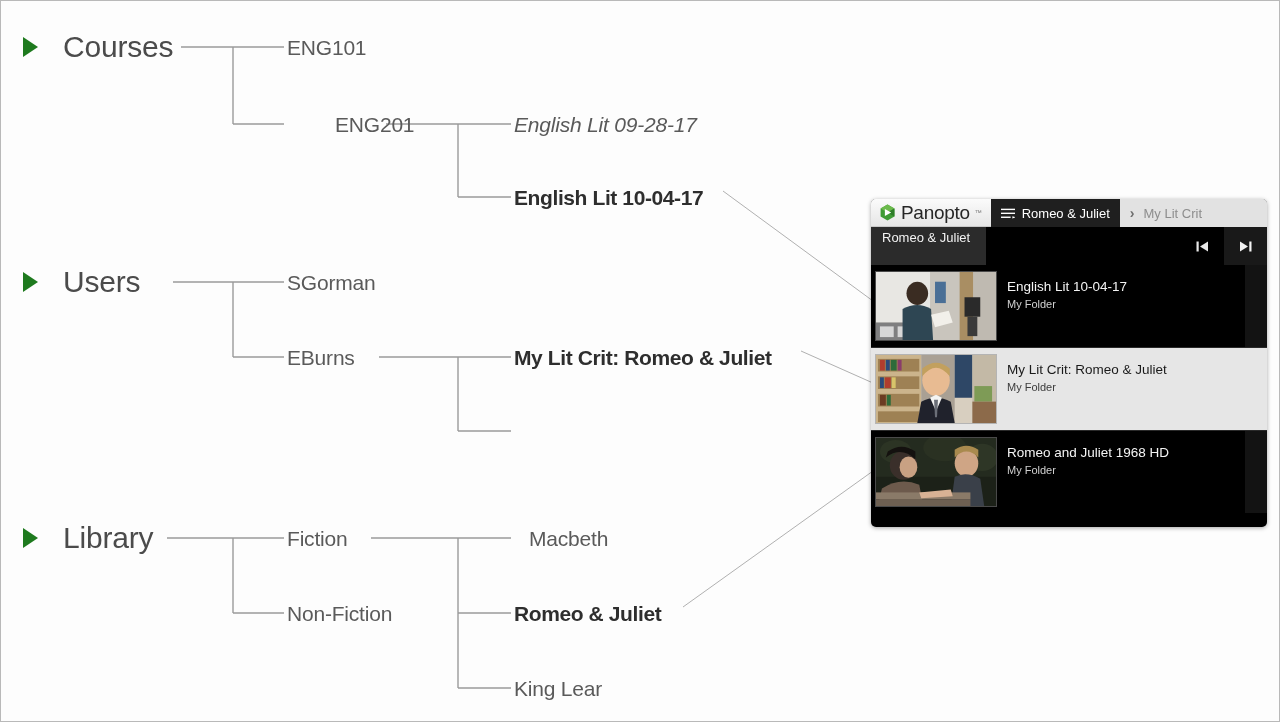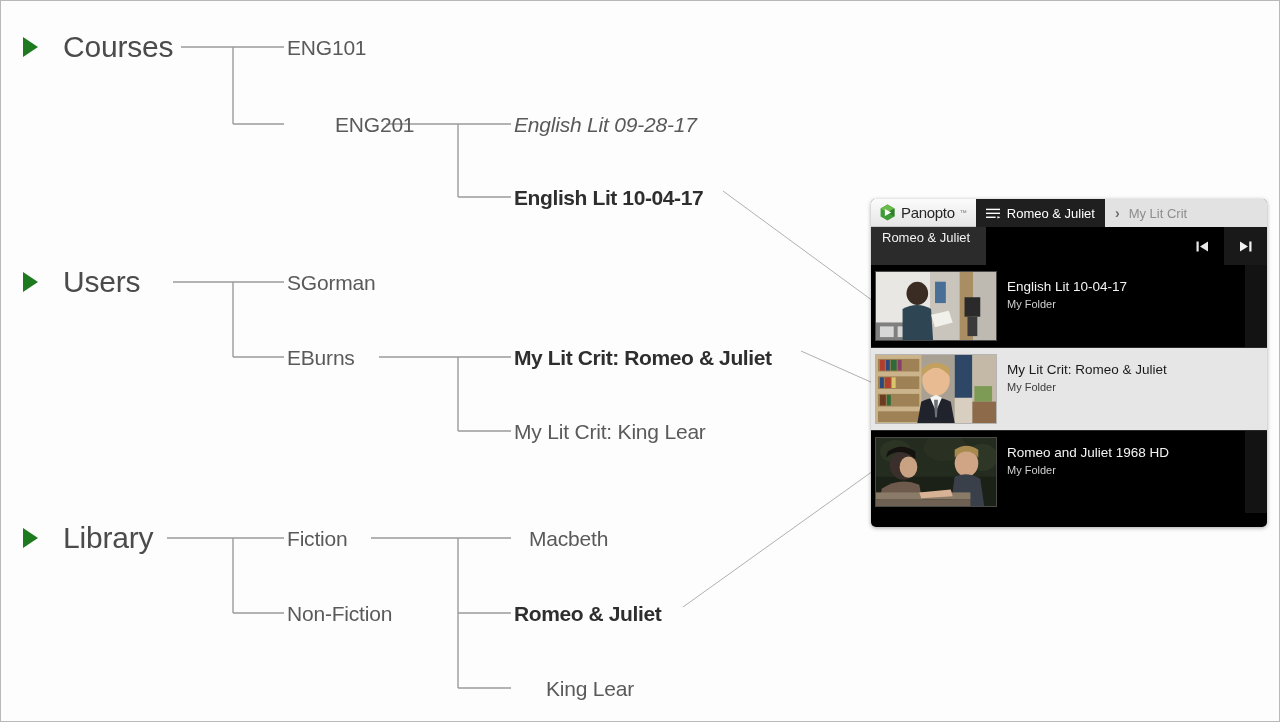--- a/index.html
+++ b/index.html
@@ -72,21 +72,21 @@
   #pan-logo {
     display: flex;
     align-items: center;
     gap: 5px;
     padding: 0 9px 0 8px;
     background: linear-gradient(to bottom, #fbfbfb 0%, #e6e6e6 100%);
     border-bottom: 1px solid #c9c9c9;
   }
   .hexlogo { width: 17px; height: 17px; display:block; }
   #pan-logo-text {
-    font-size: 15px;
+    font-size: 19px;
     color: #262626;
     letter-spacing: -0.3px;
     font-weight: 400;
   }
   #pan-logo-tm { font-size: 7px; color: #7a7a7a; vertical-align: super; }
 
   .crumb {
     display: flex;
     align-items: center;
     gap: 7px;
@@ -231,28 +231,27 @@
   <div class="node" style="left:286px; top:46px;">ENG101</div>
   <div class="node" style="left:286px; top:123px;margin-left:48px;">ENG201</div>
 
   <div class="node" style="left:513px; top:123px;font-style:italic;">English Lit 09-28-17</div>
   <div class="node bold" style="left:513px; top:196px;">English Lit 10-04-17</div>
 
   <div class="node" style="left:286px; top:281px;">SGorman</div>
   <div class="node" style="left:286px; top:356px;">EBurns</div>
 
   <div class="node bold" style="left:513px; top:356px;">My Lit Crit: Romeo &amp; Juliet</div>
-  <div class="node" style="left:513px; top:430px;">My Lit Crit: King Lear</div>
 
   <div class="node" style="left:286px; top:537px;">Fiction</div>
   <div class="node" style="left:286px; top:612px;">Non-Fiction</div>
 
   <div class="node" style="left:528px; top:537px;">Macbeth</div>
   <div class="node bold" style="left:513px; top:612px;">Romeo &amp; Juliet</div>
-  <div class="node" style="left:513px; top:687px;margin-left:32px;">King Lear</div>
+  <div class="node" style="left:513px; top:687px;">King Lear</div>
 
   <div id="panopto">
 
     <div id="pan-topbar">
 
       <div id="pan-logo">
         <svg class="hexlogo" viewBox="0 0 32 32">
           <polygon points="16,1 29,8.5 29,23.5 16,31 3,23.5 3,8.5" fill="#3f9b35"></polygon>
           <polygon points="16,1 29,8.5 16,16 3,8.5" fill="#6cba4c"></polygon>
           <polygon points="29,8.5 29,23.5 16,16" fill="#2e7d28"></polygon>

